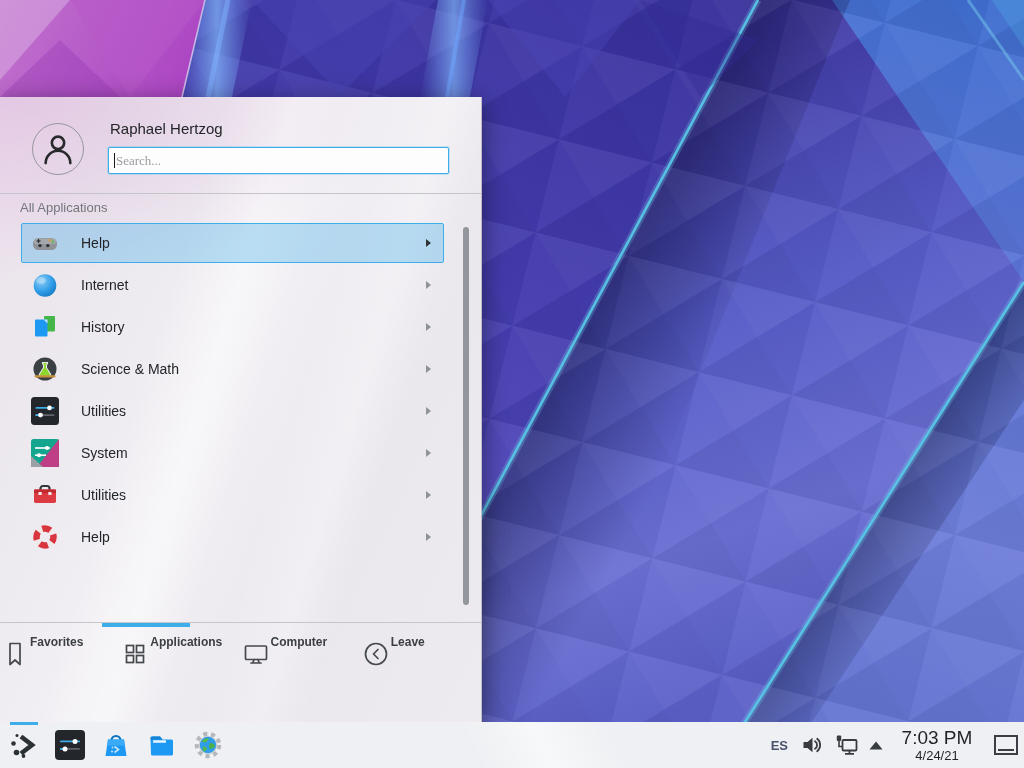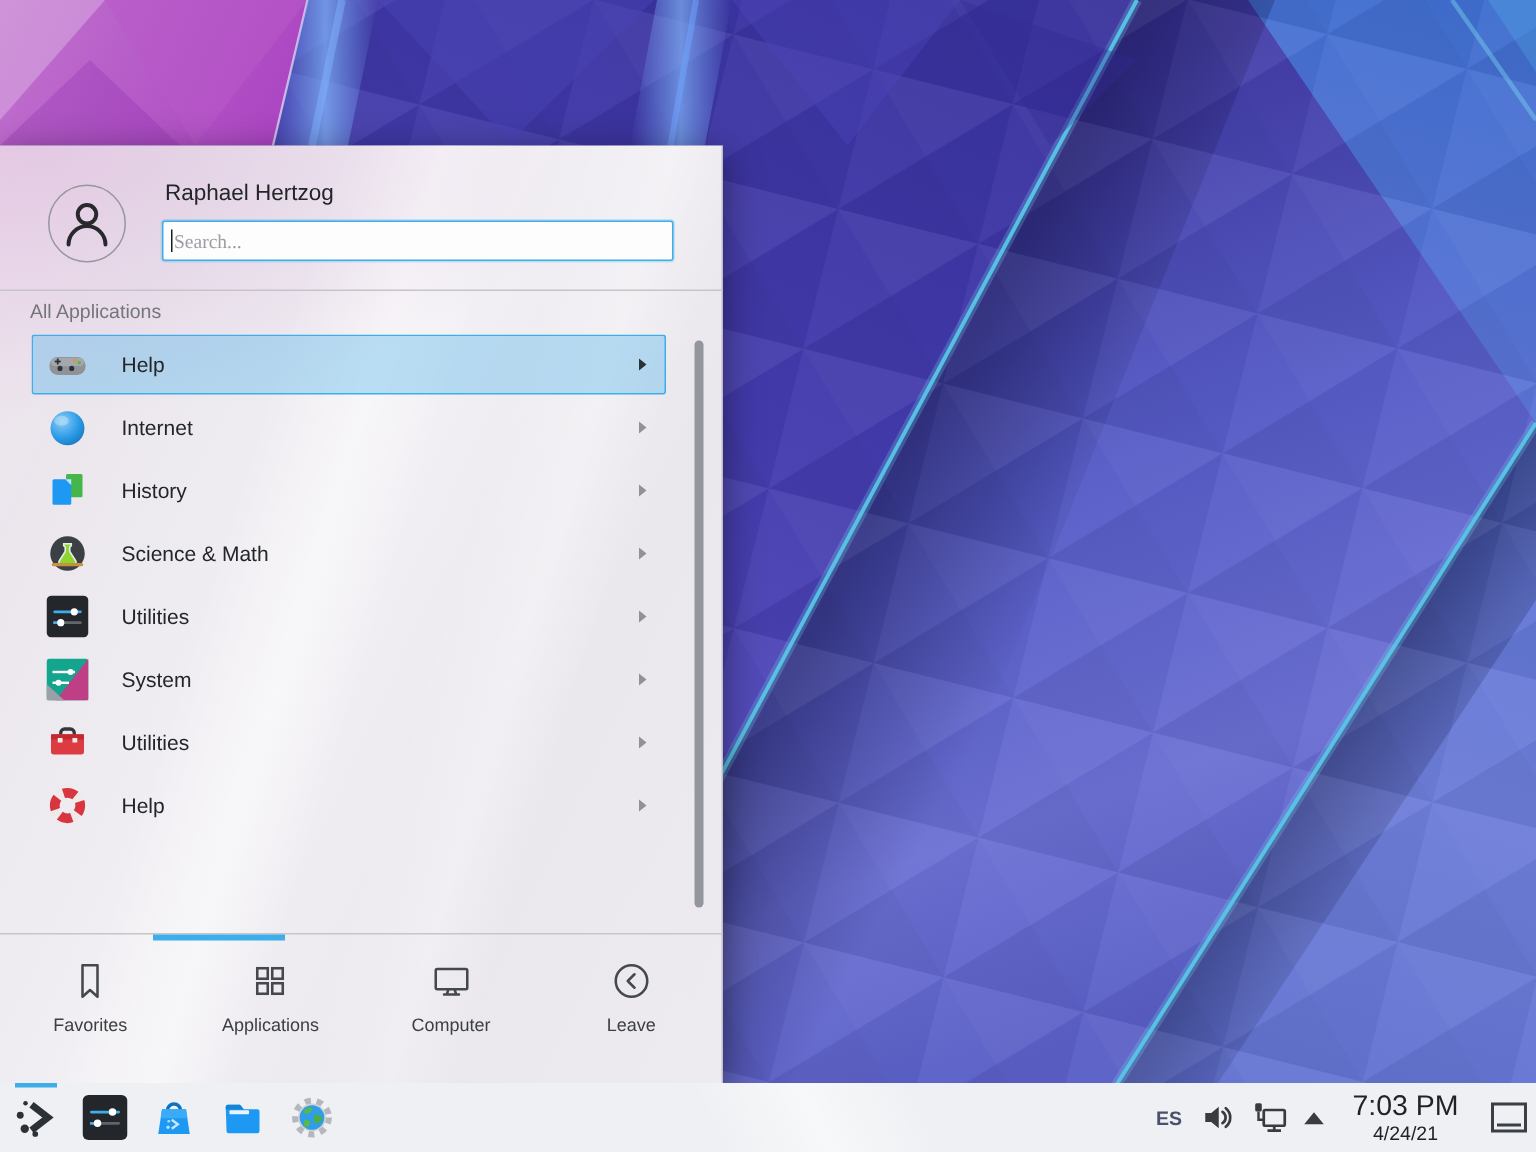--- a/index.html
+++ b/index.html
@@ -40,21 +40,21 @@
   .chev{width:0;height:0;border-top:4.5px solid transparent;border-bottom:4.5px solid transparent;
         border-left:5.5px solid #8f9296;}
   .app-row.active .chev{border-left-color:#2e3236;}
 
   .scroll-thumb{position:absolute;right:12px;top:130px;width:6px;height:378px;border-radius:3px;background:#94969e;}
 
   .sep2{position:absolute;left:0;right:0;top:525px;height:1px;background:#c6c5cb;}
   .tab-indicator{position:absolute;left:102px;top:526px;width:88px;height:4px;background:#3daee9;}
 
   .tabbar{position:absolute;left:0;right:0;top:531px;bottom:0;display:flex;}
-  .tab{flex:1;display:flex;flex-direction:column;align-items:center;}
+  .tab{flex:1;display:flex;flex-direction:row;font-weight:bold;}
   .tab .tic{margin-top:11px;width:30px;height:30px;}
   .tab .tlbl{margin-top:7px;font-size:12px;color:#3c3f42;}
 
   
   .taskbar{position:absolute;left:0;top:722px;width:1024px;height:46px;background:#eef0f3;
            display:flex;align-items:center;box-sizing:border-box;padding:0 6px 0 8px;}
   .taskbar::before{content:"";position:absolute;inset:0;pointer-events:none;
            background:linear-gradient(64deg,transparent 46%,rgba(255,255,255,.55) 53%,transparent 60%);}
   .tb-icon{position:relative;width:32px;height:46px;display:flex;align-items:center;justify-content:center;
            margin-right:14px;flex:0 0 32px;}

